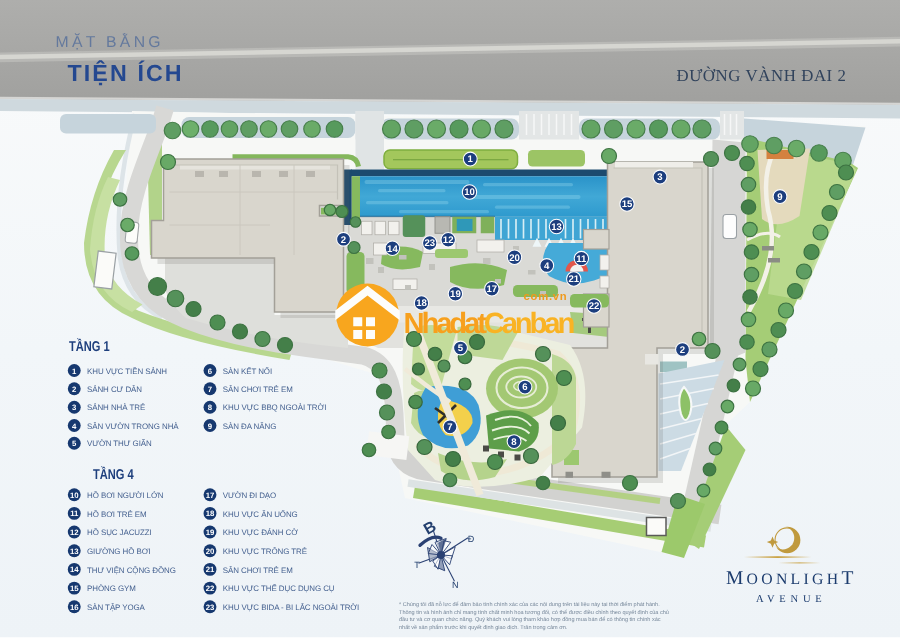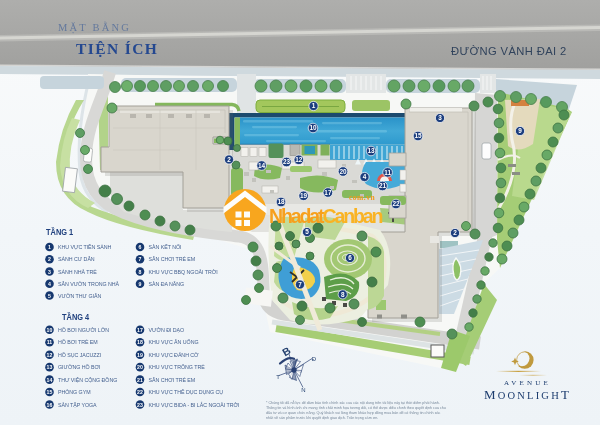--- a/index.html
+++ b/index.html
@@ -632,25 +632,25 @@
     <circle cx="524.8" cy="360" r="8.8" fill="#c09a3e" mask="url(#crcut)"></circle>
     <circle cx="524.6" cy="359.8" r="7.9" fill="none" stroke="#c09a3e" stroke-width="0.7"></circle>
     <path d="M515,357.6 l1.1,2.7 2.7,1.1 -2.7,1.1 -1.1,2.7 -1.1,-2.7 -2.7,-1.1 2.7,-1.1 Z" fill="#c09a3e"></path>
     <rect x="496" y="370.8" width="45" height="1.2" fill="url(#goldline)"></rect>
     <rect x="519" y="374.8" width="28" height="0.9" fill="url(#goldline)" opacity="0.75"></rect>
   </g>
 </svg>
 
 <div class="abs" style="left:269px;top:205px;font-size:19.5px;font-weight:bold;letter-spacing:-2.1px;color:#f7a01d;">Nhadat<span style="color:#f9b324;text-align:right;">Canban</span></div>
 
-<div class="abs" style="left:349px;top:193px;font-size:7.5px;font-weight:bold;color:#ef9a1d;letter-spacing:0.5px;font-family:Liberation Serif, serif;">com.vn</div>
+<div class="abs" style="left:349px;top:193px;font-size:7.5px;font-weight:bold;color:#ef9a1d;letter-spacing:0.5px;">com.vn</div>
 
 <div class="abs" style="left:455px;top:376.5px;width:145px;text-align:center;font-family:'Liberation Serif',serif;color:#1c3c6e;">
+  <div style="font-size:13px;letter-spacing:2.2px;">M<span style="font-size:10.5px;">OONLIGH</span>T</div>
   <div style="font-size:7px;letter-spacing:3.2px;margin-top:2px;">AVENUE</div>
-  <div style="font-size:13px;letter-spacing:2.2px;">M<span style="font-size:10.5px;">OONLIGH</span>T</div>
 </div>
 
 <div class="abs" style="left:266px;top:401px;width:180px;font-size:3.7px;line-height:1.35;color:#76879a;">
 * Chúng tôi đã nỗ lực để đảm bảo tính chính xác của các nội dung trên tài liệu này tại thời điểm phát hành. Thông tin và hình ảnh chỉ mang tính chất minh họa tương đối, có thể được điều chỉnh theo quyết định của chủ đầu tư và cơ quan chức năng. Quý khách vui lòng tham khảo hợp đồng mua bán để có thông tin chính xác nhất về sản phẩm trước khi quyết định giao dịch. Trân trọng cảm ơn.</div>
 
 <div class="abs" style="left:46px;top:226px;color:#1e3f7d;">
   <div style="font-size:9.5px;font-weight:bold;letter-spacing:0px;transform:scaleX(0.78);transform-origin:0 0;">TẦNG 1</div>
 </div>
 
 <div class="abs" style="left:46px;top:311px;color:#1e3f7d;margin-left:16px;">
@@ -724,20 +724,20 @@
       <text x="148.5" y="381.7" font-size="5.3" letter-spacing="-0.05" fill="#44608f">SÂN CHƠI TRẺ EM</text>
       <circle cx="140" cy="392.05" r="4.3" fill="#16386f"></circle>
         <text x="140" y="394.1" font-size="5.2" font-weight="bold" fill="#ffffff" text-anchor="middle">22</text>
       <text x="148.5" y="394.2" font-size="5.3" letter-spacing="-0.05" fill="#44608f">KHU VỰC THỂ DỤC DỤNG CỤ</text>
       <circle cx="140" cy="404.5" r="4.3" fill="#16386f"></circle>
         <text x="140" y="406.5" font-size="5.2" font-weight="bold" fill="#ffffff" text-anchor="middle">23</text>
       <text x="148.5" y="406.6" font-size="5.3" letter-spacing="-0.05" fill="#44608f">KHU VỰC BIDA - BI LẮC NGOÀI TRỜI</text>
   </g>
 </svg>
 
-<div class="abs" style="left:58px;top:22px;width:200px;font-family:Liberation Serif, serif;">
+<div class="abs" style="left:37px;top:22px;width:200px;font-family:Liberation Sans, sans-serif;">
   <div style="font-size:10.5px;letter-spacing:2.2px;color:#64799d;">MẶT BẰNG</div>
-  <div style="font-size:15.5px;letter-spacing:1.4px;color:#244890;font-weight:bold;margin-top:7px;margin-left:18px;">TIỆN ÍCH</div>
+  <div style="font-size:15.5px;letter-spacing:1.4px;color:#244890;font-weight:bold;margin-top:7px;margin-left:8px;">TIỆN ÍCH</div>
 </div>
 
-<div class="abs" style="left:451px;top:45px;font-family:Liberation Sans, sans-serif;font-size:11.2px;letter-spacing:0.4px;color:#31435c;">ĐƯỜNG VÀNH ĐAI 2</div>
+<div class="abs" style="left:451px;top:45px;font-family:Liberation Serif, serif;font-size:11.2px;letter-spacing:0.4px;color:#31435c;">ĐƯỜNG VÀNH ĐAI 2</div>
 
 </div>
 
 </body></html>

